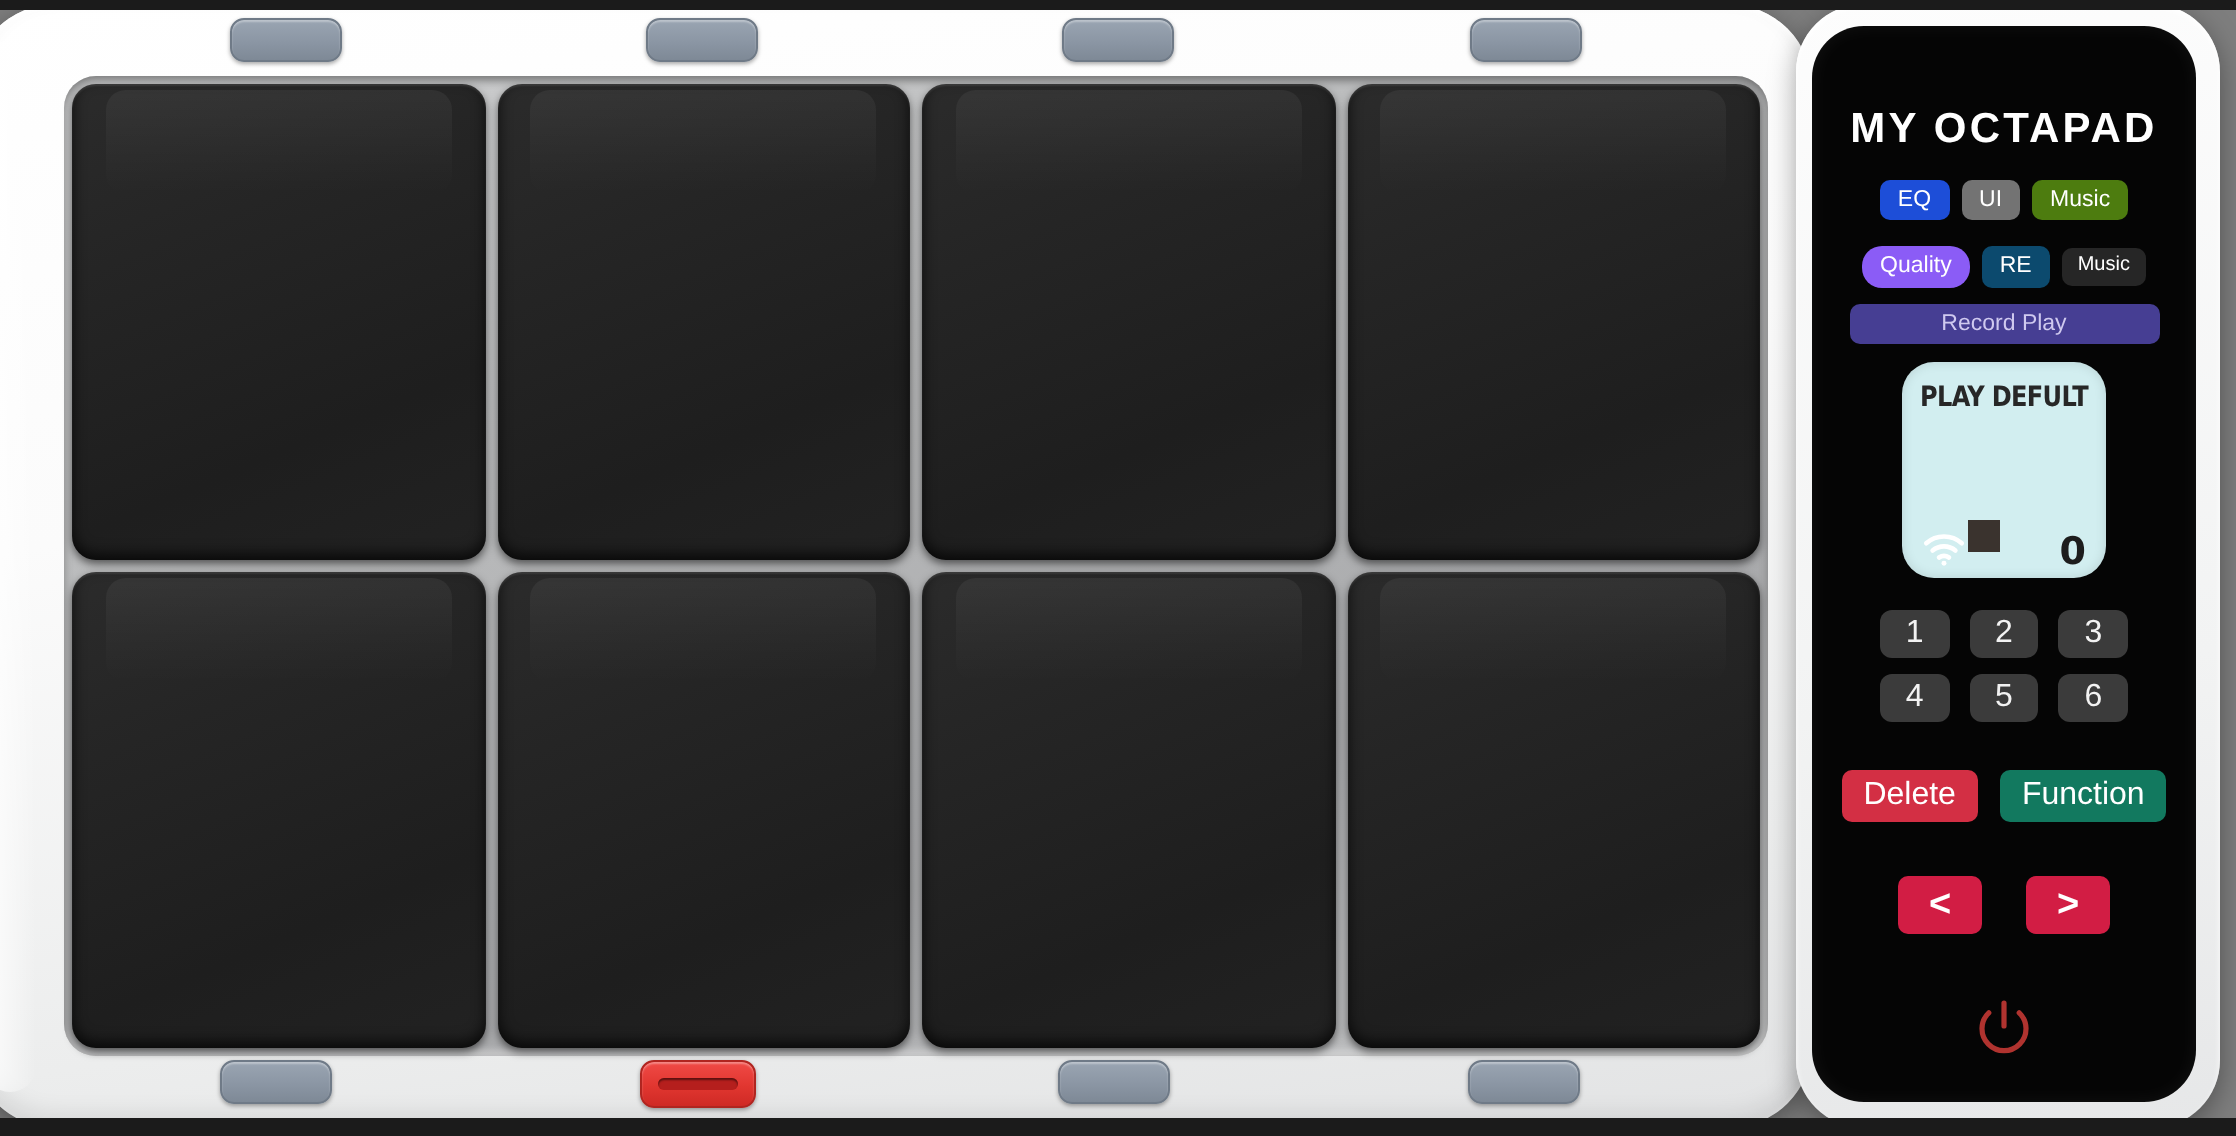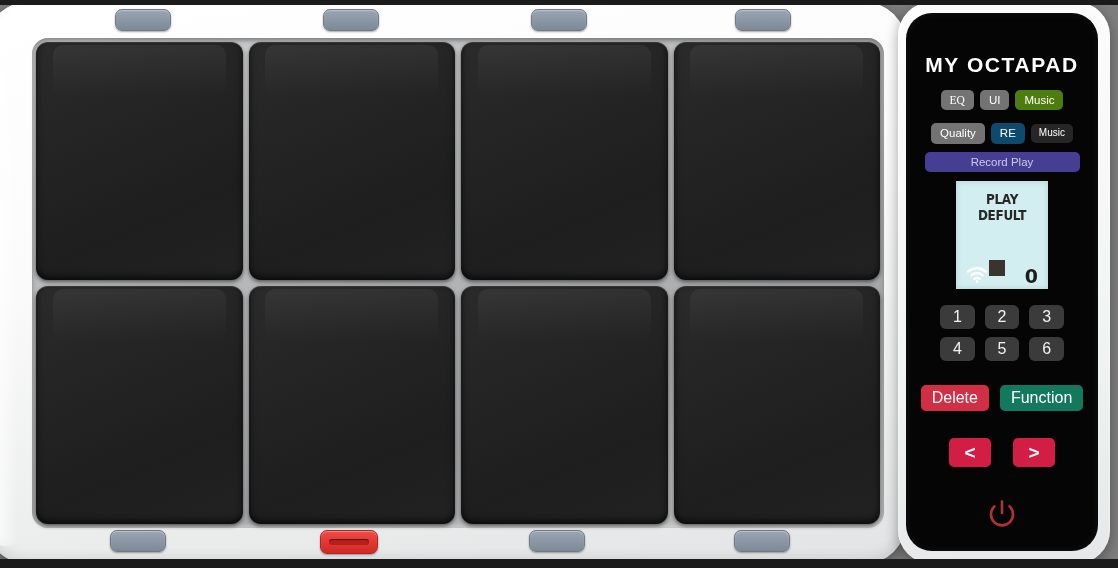--- a/index.html
+++ b/index.html
@@ -204,24 +204,24 @@
     color: #cfc9ef;
     font-size: 11.5px;
     padding: 4px 0;
     cursor: pointer;
     font-family: "Liberation Sans", sans-serif;
   }
 
   
   .lcd-wrap { display: flex; justify-content: center; margin-top: 9px; }
   .lcd {
-    width: 92px;
+    width: 102px;
     height: 108px;
     background: #d2eef0;
-    border-radius: 0;
+    border-radius: 16px;
     position: relative;
     box-shadow: inset 0 0 6px rgba(0,0,0,0.12);
   }
   .lcd-title {
     position: absolute;
     top: 10px; left: 0; right: 0;
     text-align: center;
     font-family: "DejaVu Sans", sans-serif;
     font-weight: bold;
     font-size: 14px;
@@ -355,27 +355,27 @@
   <div class="chassis-btn cb-b3"></div>
   <div class="chassis-btn cb-b4"></div>
 </div>
 
 <div class="control-panel">
   <div class="panel-face">
 
     <div class="panel-title">MY OCTAPAD</div>
 
     <div class="tag-row">
-      <button class="tag" id="tag-eq" style="background: #737373; font-family: Liberation Serif, serif;">EQ</button>
+      <button class="tag" id="tag-eq" style="background: #1d4ed8;">EQ</button>
       <button class="tag" id="tag-ui" style="background: #737373;">UI</button>
       <button class="tag" id="tag-music" style="background: #4d7c0f;">Music</button>
     </div>
 
     <div class="tag-row">
-      <button class="tag" id="tag-quality" style="background: #737373;">Quality</button>
+      <button class="tag" id="tag-quality" style="background: #8b5cf6; border-radius: 10px;">Quality</button>
       <button class="tag" id="tag-re" style="background: #0c4a6e;">RE</button>
       <button class="tag small" id="tag-play" style="background: rgb(38, 38, 38);">Music</button>
     </div>
 
     <div class="wide-row">
       <button class="btn-wide" id="btn-record-list" style="background: rgb(70, 62, 147);">Record Play</button>
     </div>
 
     <div class="lcd-wrap">
       <div class="lcd" style="background: rgb(210, 238, 240);">

